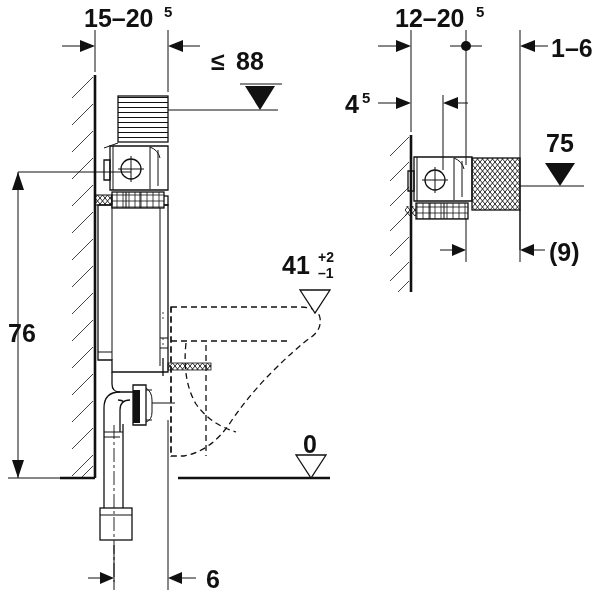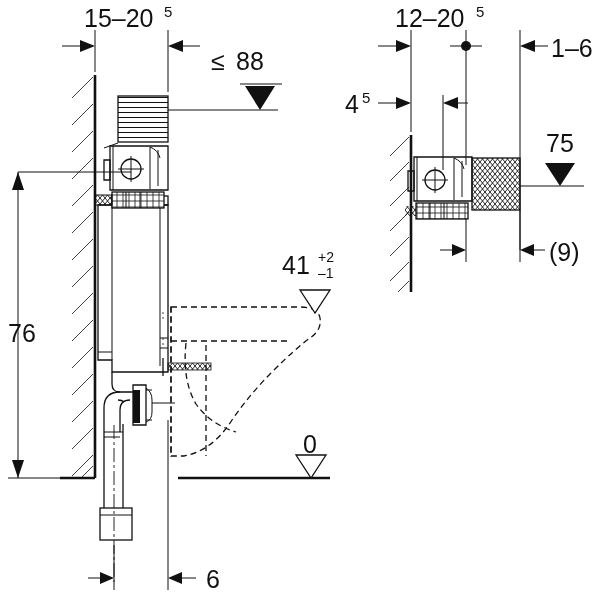--- a/index.html
+++ b/index.html
@@ -7,20 +7,21 @@
     padding: 0;
     background: #ffffff;
   }
   #stage {
     position: relative;
     width: 600px;
     height: 600px;
     background: #ffffff;
     font-family: "Liberation Sans", sans-serif;
     overflow: hidden;
+    font-weight: bold;
   }
   svg#drawing {
     position: absolute;
     left: 0;
     top: 0;
     width: 600px;
     height: 600px;
   }
   .dim-text {
     font-family: "Liberation Sans", sans-serif;

